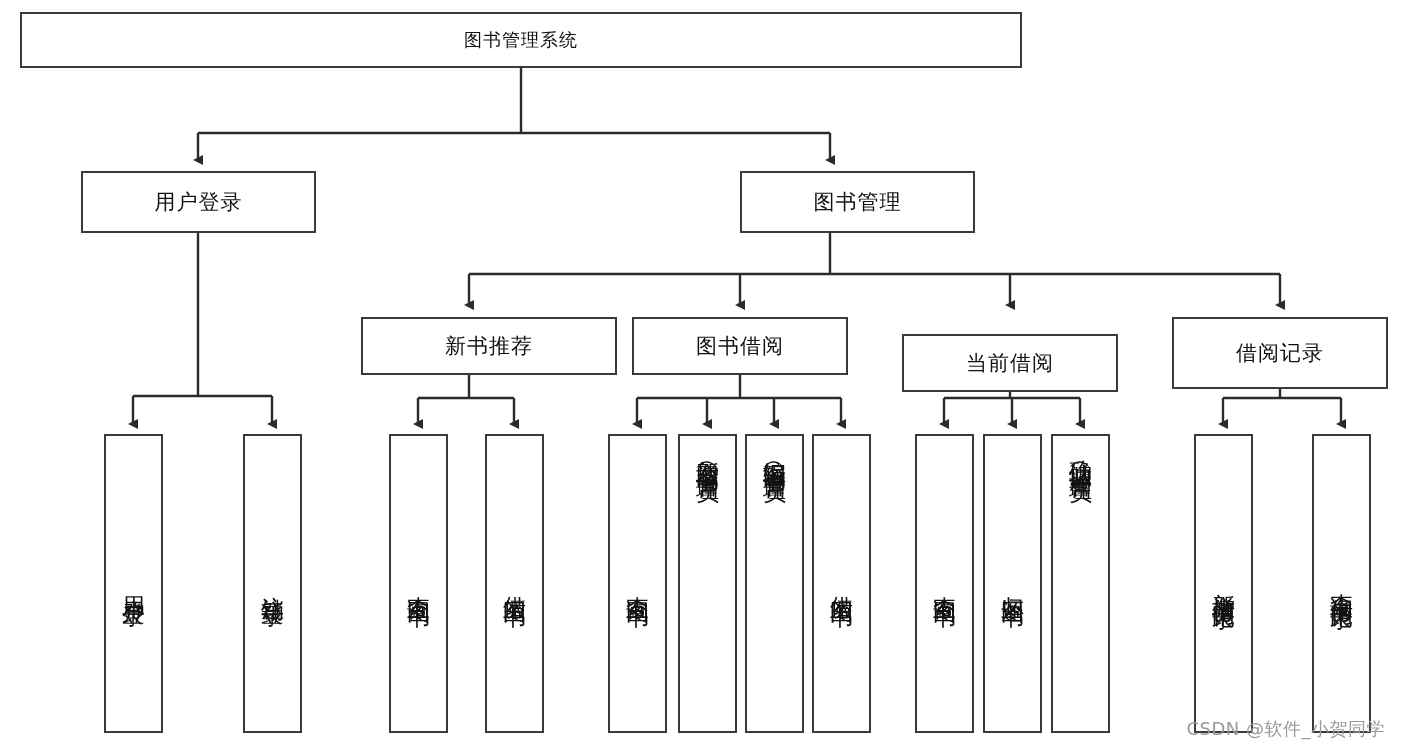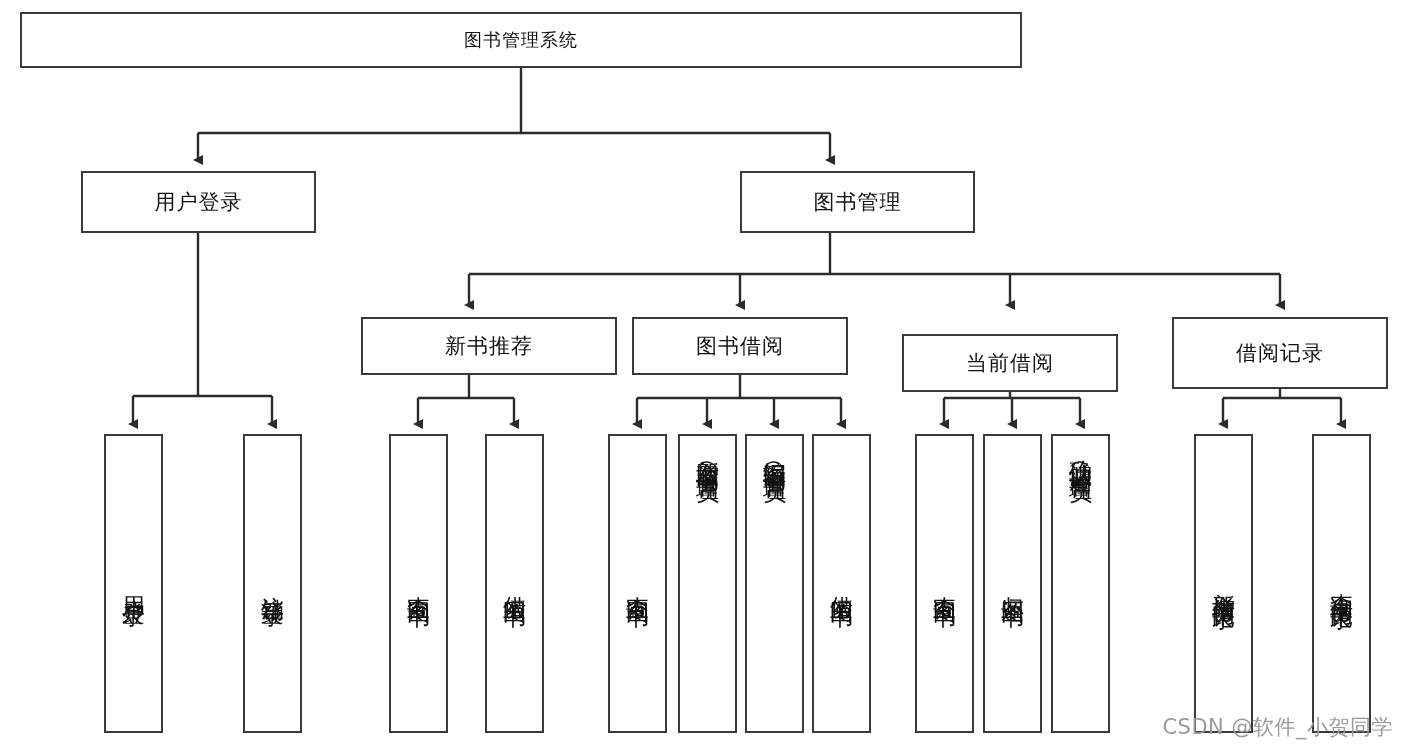--- a/index.html
+++ b/index.html
@@ -58,23 +58,23 @@
   .node.leaf .label {
     writing-mode: vertical-rl;
     text-orientation: upright;
     font-size: 23px;
     line-height: 1.18;
     letter-spacing: 3px;
     white-space: nowrap;
   }
   .watermark {
     position: absolute;
-    right: 12px;
+    right: 20px;
     bottom: 6px;
-    font-size: 21px;
+    font-size: 18px;
     color: #9a9a9a;
     letter-spacing: 0.5px;
     white-space: nowrap;
     font-family: "DejaVu Sans", "Liberation Sans", sans-serif;
   }
 </style>
 </head>
 <body>
 
 <div id="canvas">

